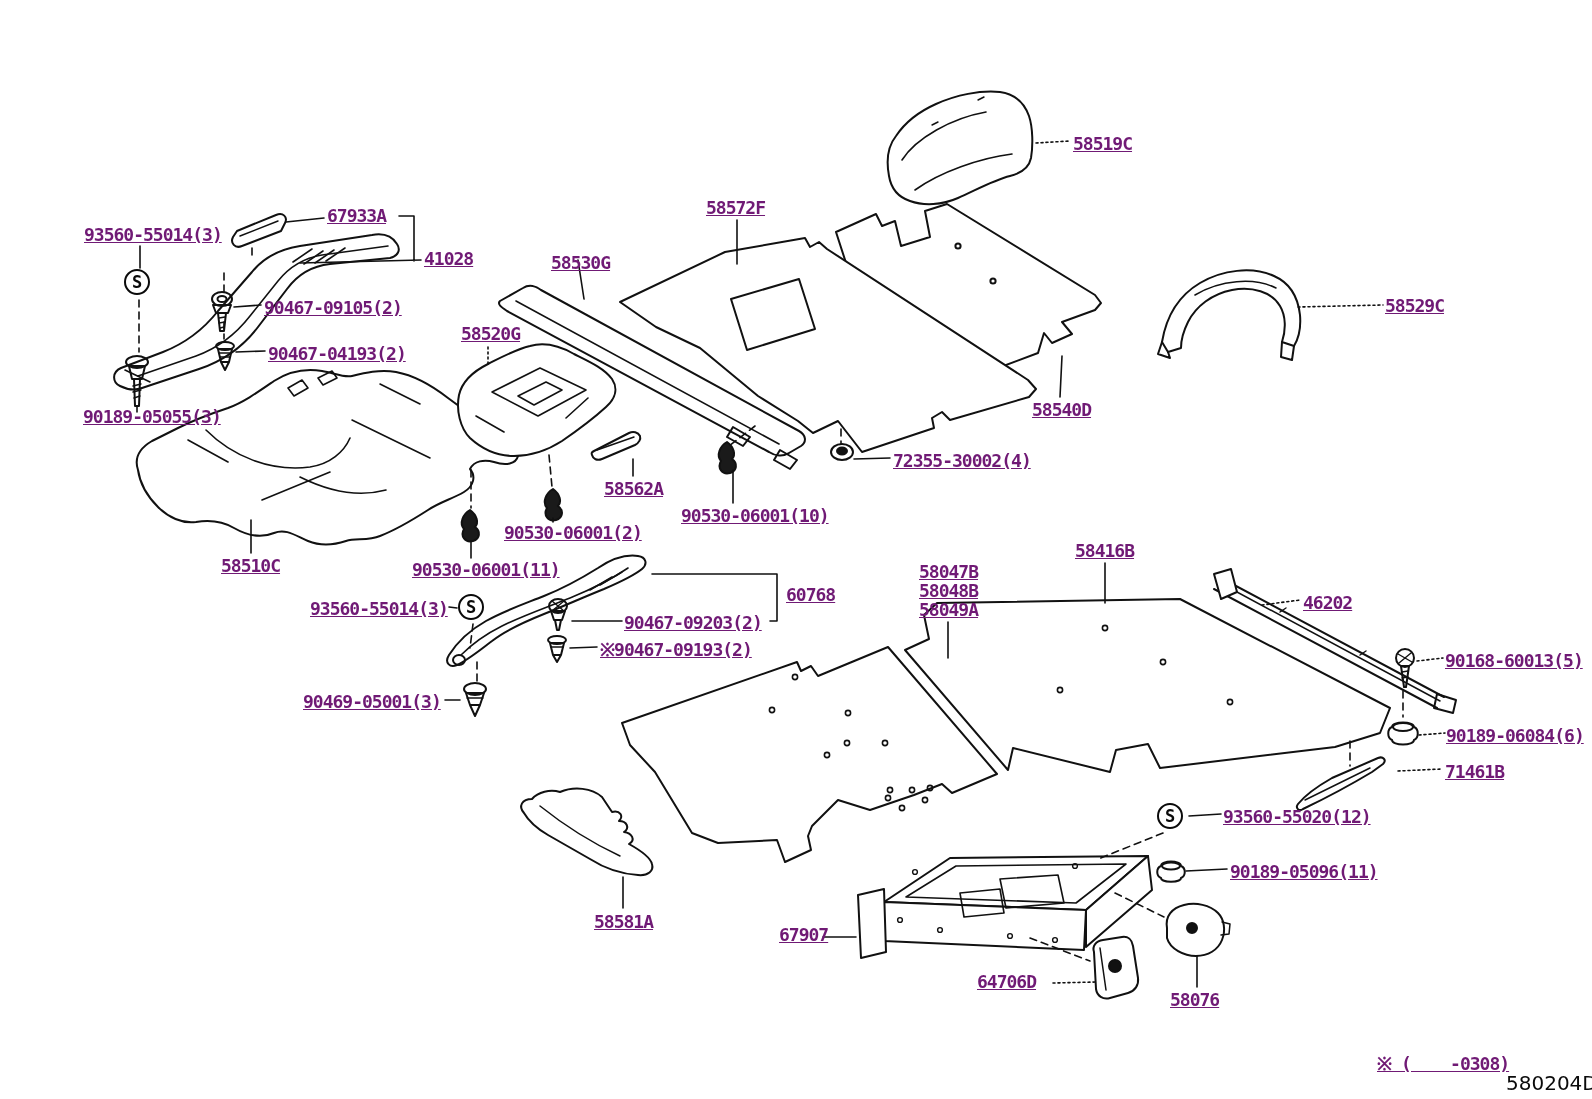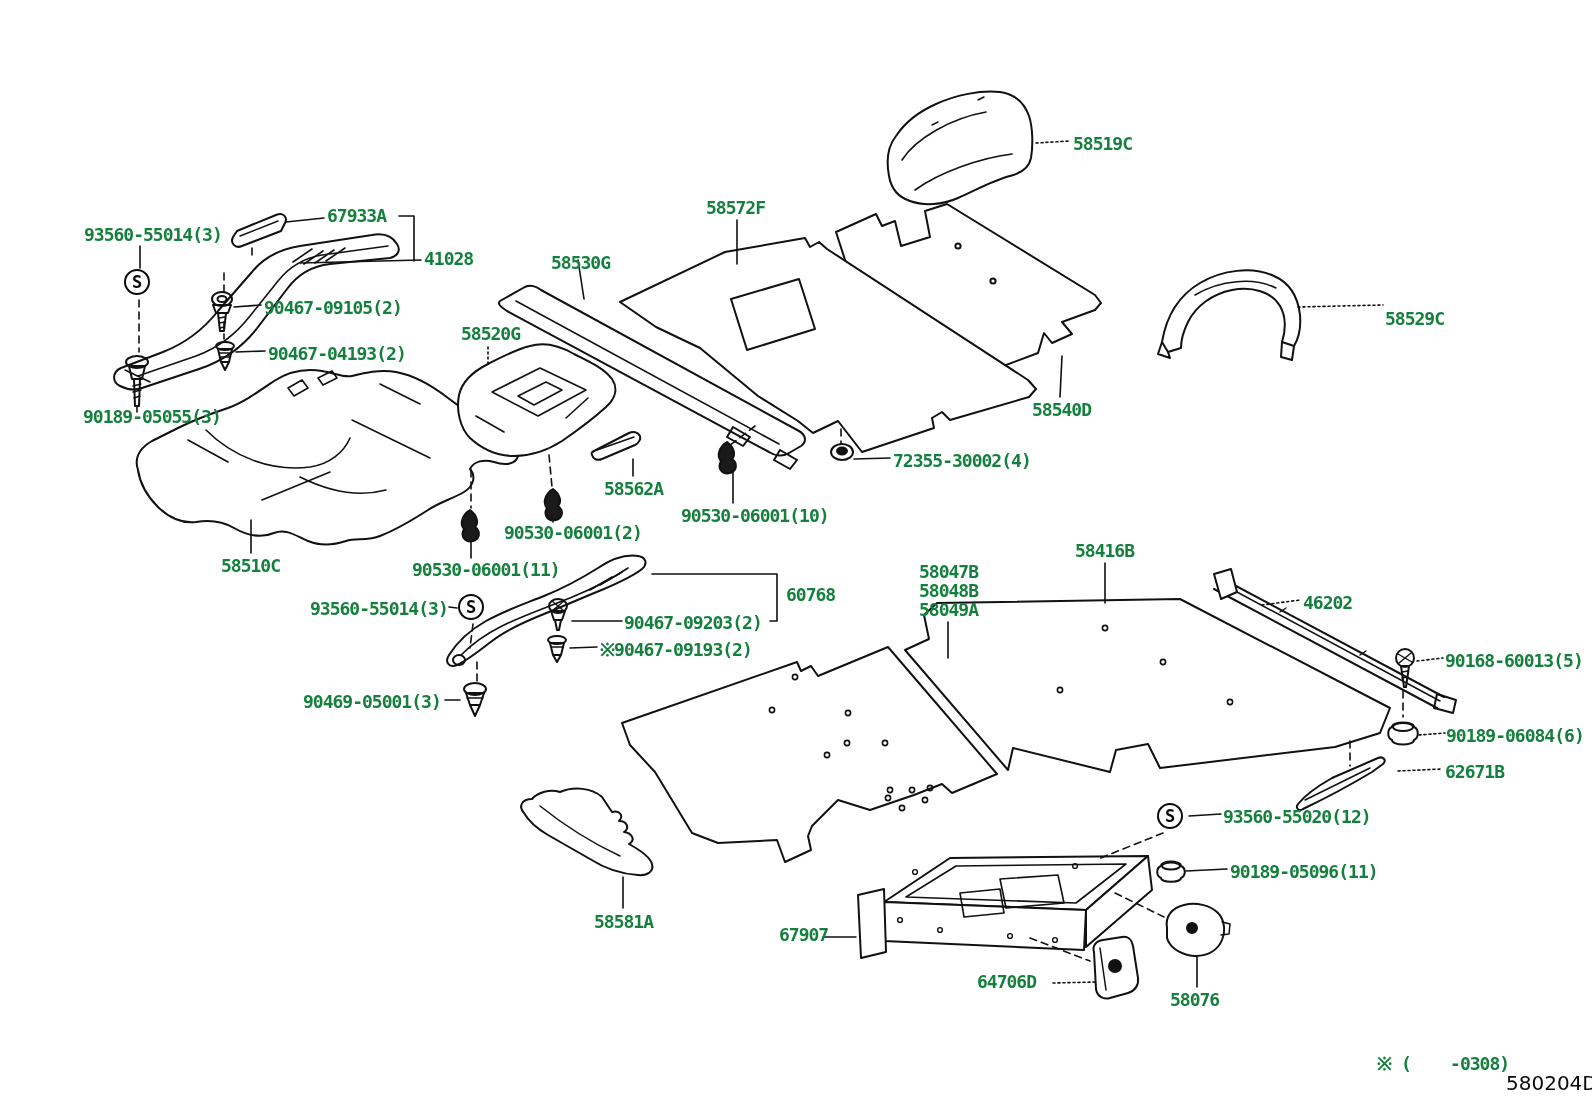--- a/index.html
+++ b/index.html
@@ -6,22 +6,23 @@
   .stage {
     position:relative; width:1592px; height:1099px;
     background:#ffffff; overflow:hidden;
     font-family:"DejaVu Sans Mono", monospace;
   }
   .stage svg { position:absolute; left:0; top:0; }
   .lbl {
     position:absolute;
     font:bold 18px "DejaVu Sans Mono", monospace;
     letter-spacing:-1px;
-    color:#15803d;
+    color:#701a75;
     white-space:pre;
+    text-decoration:underline;
   }
   .sbadge {
     position:absolute; width:26px; height:26px;
     border:2.2px solid #0a0a0a; border-radius:50%;
     display:flex; align-items:center; justify-content:center;
     font:bold 17px "DejaVu Sans Mono", monospace; color:#0a0a0a;
     background:#fff; box-sizing:border-box;
   }
   .code {
     position:absolute;
@@ -270,41 +271,41 @@
   <div class="lbl" style="left:84px;top:224px">93560-55014(3)</div>
   <div class="lbl" style="left:327px;top:205px">67933A</div>
   <div class="lbl" style="left:424px;top:248px">41028</div>
   <div class="lbl" style="left:264px;top:297px">90467-09105(2)</div>
   <div class="lbl" style="left:268px;top:343px">90467-04193(2)</div>
   <div class="lbl" style="left:83px;top:406px">90189-05055(3)</div>
   <div class="lbl" style="left:551px;top:252px">58530G</div>
   <div class="lbl" style="left:461px;top:323px">58520G</div>
   <div class="lbl" style="left:706px;top:197px">58572F</div>
   <div class="lbl" style="left:1073px;top:133px">58519C</div>
-  <div class="lbl" style="left:1385px;top:308px">58529C</div>
+  <div class="lbl" style="left:1385px;top:295px">58529C</div>
   <div class="lbl" style="left:1032px;top:399px">58540D</div>
   <div class="lbl" style="left:893px;top:450px">72355-30002(4)</div>
   <div class="lbl" style="left:681px;top:505px">90530-06001(10)</div>
   <div class="lbl" style="left:604px;top:478px">58562A</div>
   <div class="lbl" style="left:504px;top:522px">90530-06001(2)</div>
   <div class="lbl" style="left:221px;top:555px">58510C</div>
   <div class="lbl" style="left:412px;top:559px">90530-06001(11)</div>
   <div class="lbl" style="left:310px;top:598px">93560-55014(3)</div>
   <div class="lbl" style="left:786px;top:584px">60768</div>
   <div class="lbl" style="left:624px;top:612px">90467-09203(2)</div>
   <div class="lbl" style="left:600px;top:637px">※90467-09193(2)</div>
   <div class="lbl" style="left:303px;top:691px">90469-05001(3)</div>
   <div class="lbl" style="left:919px;top:561px">58047B</div>
   <div class="lbl" style="left:919px;top:580px">58048B</div>
   <div class="lbl" style="left:919px;top:599px">58049A</div>
   <div class="lbl" style="left:1075px;top:540px">58416B</div>
   <div class="lbl" style="left:1303px;top:592px">46202</div>
   <div class="lbl" style="left:1445px;top:650px">90168-60013(5)</div>
   <div class="lbl" style="left:1446px;top:725px">90189-06084(6)</div>
-  <div class="lbl" style="left:1445px;top:761px">62671B</div>
+  <div class="lbl" style="left:1445px;top:761px">71461B</div>
   <div class="lbl" style="left:1223px;top:806px">93560-55020(12)</div>
   <div class="lbl" style="left:1230px;top:861px">90189-05096(11)</div>
   <div class="lbl" style="left:594px;top:911px">58581A</div>
   <div class="lbl" style="left:779px;top:924px">67907</div>
   <div class="lbl" style="left:977px;top:971px">64706D</div>
   <div class="lbl" style="left:1170px;top:989px">58076</div>
 
   <div class="lbl" style="left:1377px;top:1051px">※ (    -0308)</div>
   <div class="code" style="left:1506px;top:1071px">580204D</div>
 

